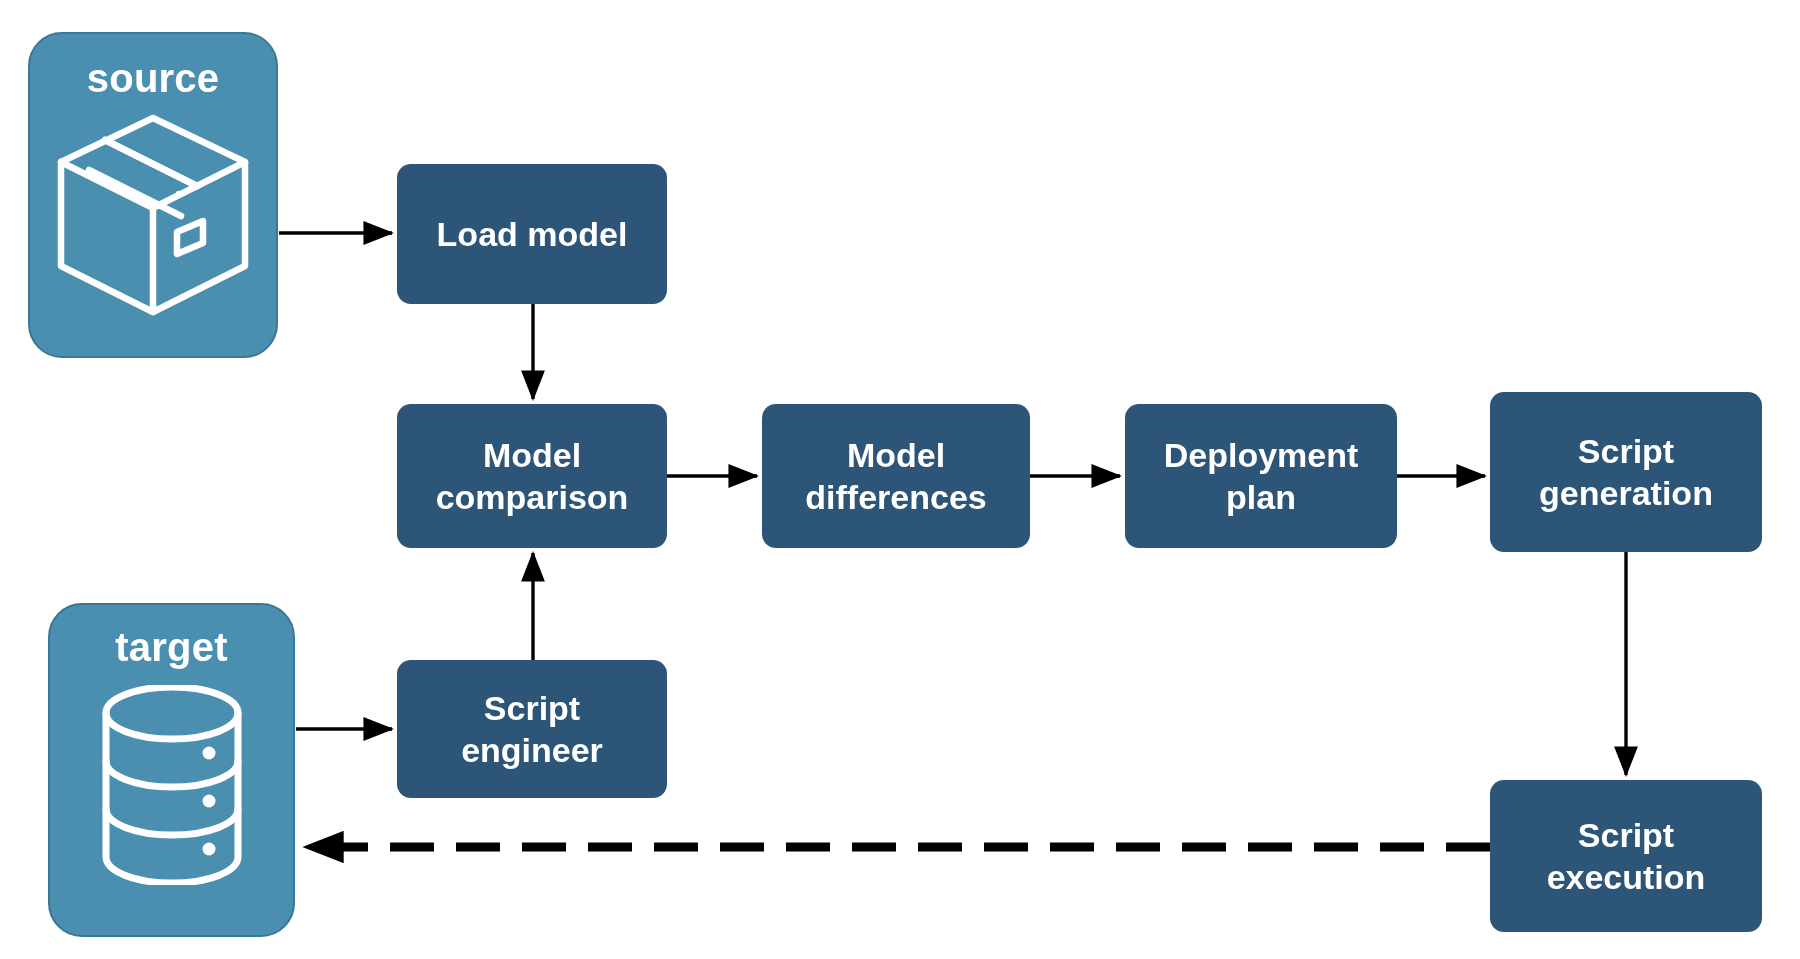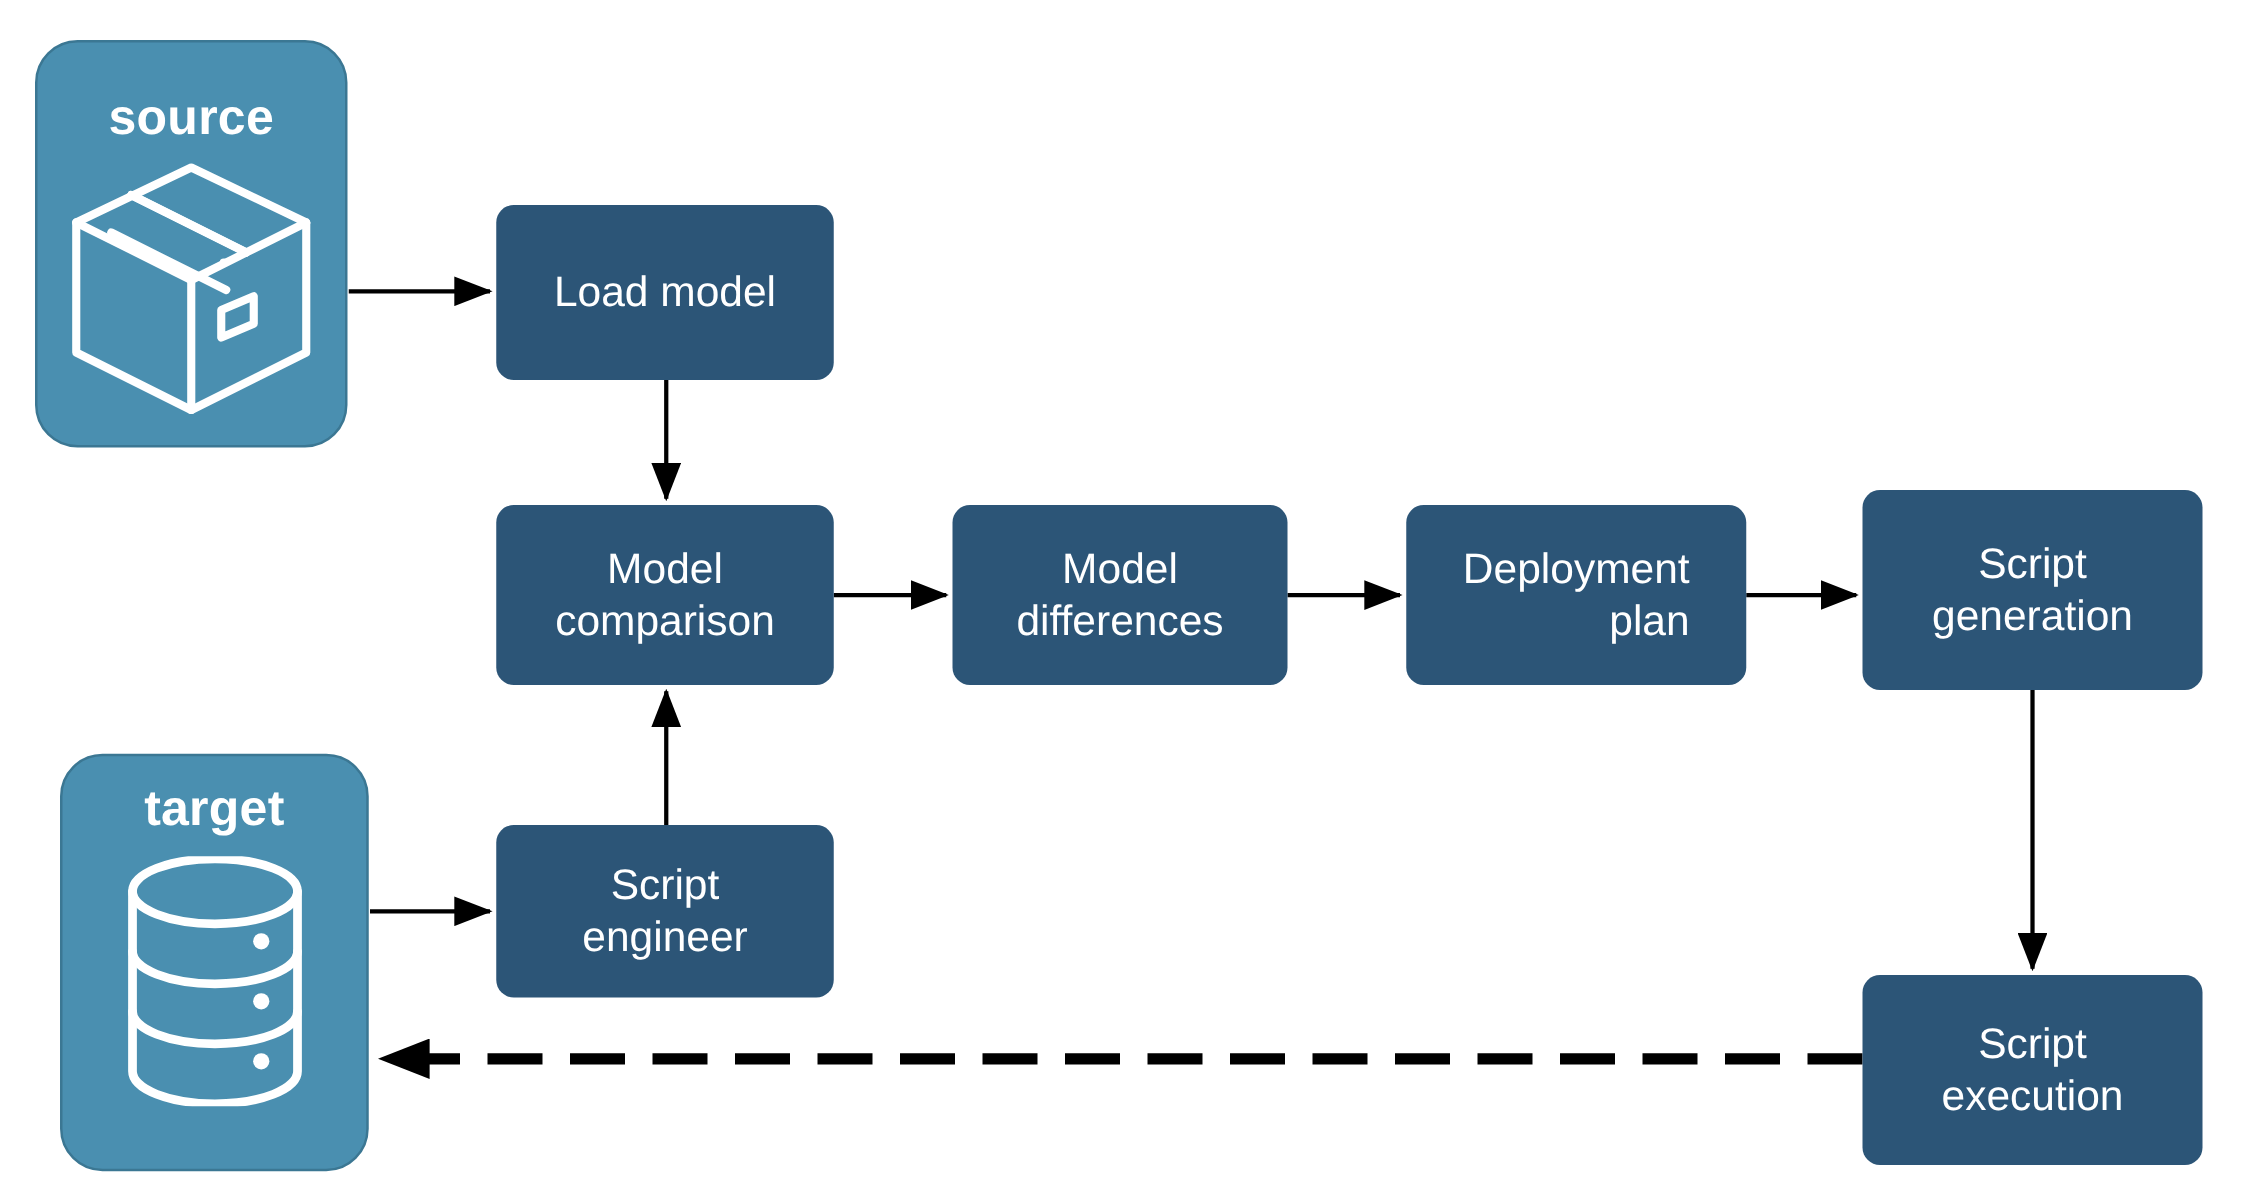--- a/index.html
+++ b/index.html
@@ -56,20 +56,21 @@
   .pbox {
     position: absolute;
     background: #2c5577;
     border-radius: 14px;
     box-sizing: border-box;
     display: flex;
     align-items: center;
     justify-content: center;
     text-align: center;
     z-index: 2;
+    font-weight: bold;
   }
   .pbox-label {
     color: #ffffff;
     font-size: 34px;
     line-height: 1.25;
     padding: 0 10px;
     white-space: pre-line;
   }
 </style>
 </head>
@@ -99,21 +100,21 @@
 
     <line x1="1030" y1="476" x2="1120" y2="476" stroke="#000000" stroke-width="3.4" marker-end="url(#arrowhead)"></line>
 
     <line x1="1397" y1="476" x2="1485" y2="476" stroke="#000000" stroke-width="3.4" marker-end="url(#arrowhead)"></line>
 
     <line x1="1626" y1="552" x2="1626" y2="775" stroke="#000000" stroke-width="3.4" marker-end="url(#arrowhead)"></line>
 
     <line x1="1490" y1="847" x2="305" y2="847" stroke="#000000" stroke-width="9" stroke-dasharray="44 22" marker-end="url(#arrowhead-thick)"></line>
   </svg>
 
-  <div class="endpoint" style="left:28px; top:32px; width:250px; height:326px; padding-top:24px;justify-content:center;">
+  <div class="endpoint" style="left:28px; top:32px; width:250px; height:326px; padding-top:24px;">
     <div class="endpoint-label">source</div>
     <div class="endpoint-icon" style="margin-top:12px;">
       <svg width="200" height="210" viewBox="0 0 200 210" xmlns="http://www.w3.org/2000/svg" fill="none" stroke="#ffffff" stroke-width="6.5" stroke-linejoin="round" stroke-linecap="round">
 
         <polyline points="8,52 8,156 100,202 192,156 192,52 100,8 8,52"></polyline>
 
         <polyline points="8,52 100,98 192,52"></polyline>
         <line x1="100" y1="98" x2="100" y2="202"></line>
 
         <line x1="52" y1="30" x2="144" y2="76"></line>
@@ -153,21 +154,21 @@
   <div class="pbox" style="left:397px; top:404px; width:270px; height:144px;">
     <div class="pbox-label">Model
 comparison</div>
   </div>
 
   <div class="pbox" style="left:762px; top:404px; width:268px; height:144px;">
     <div class="pbox-label">Model
 differences</div>
   </div>
 
-  <div class="pbox" style="left:1125px; top:404px; width:272px; height:144px;text-align:right;">
+  <div class="pbox" style="left:1125px; top:404px; width:272px; height:144px;">
     <div class="pbox-label">Deployment
 plan</div>
   </div>
 
   <div class="pbox" style="left:1490px; top:392px; width:272px; height:160px;">
     <div class="pbox-label">Script
 generation</div>
   </div>
 
   <div class="pbox" style="left:1490px; top:780px; width:272px; height:152px;">

